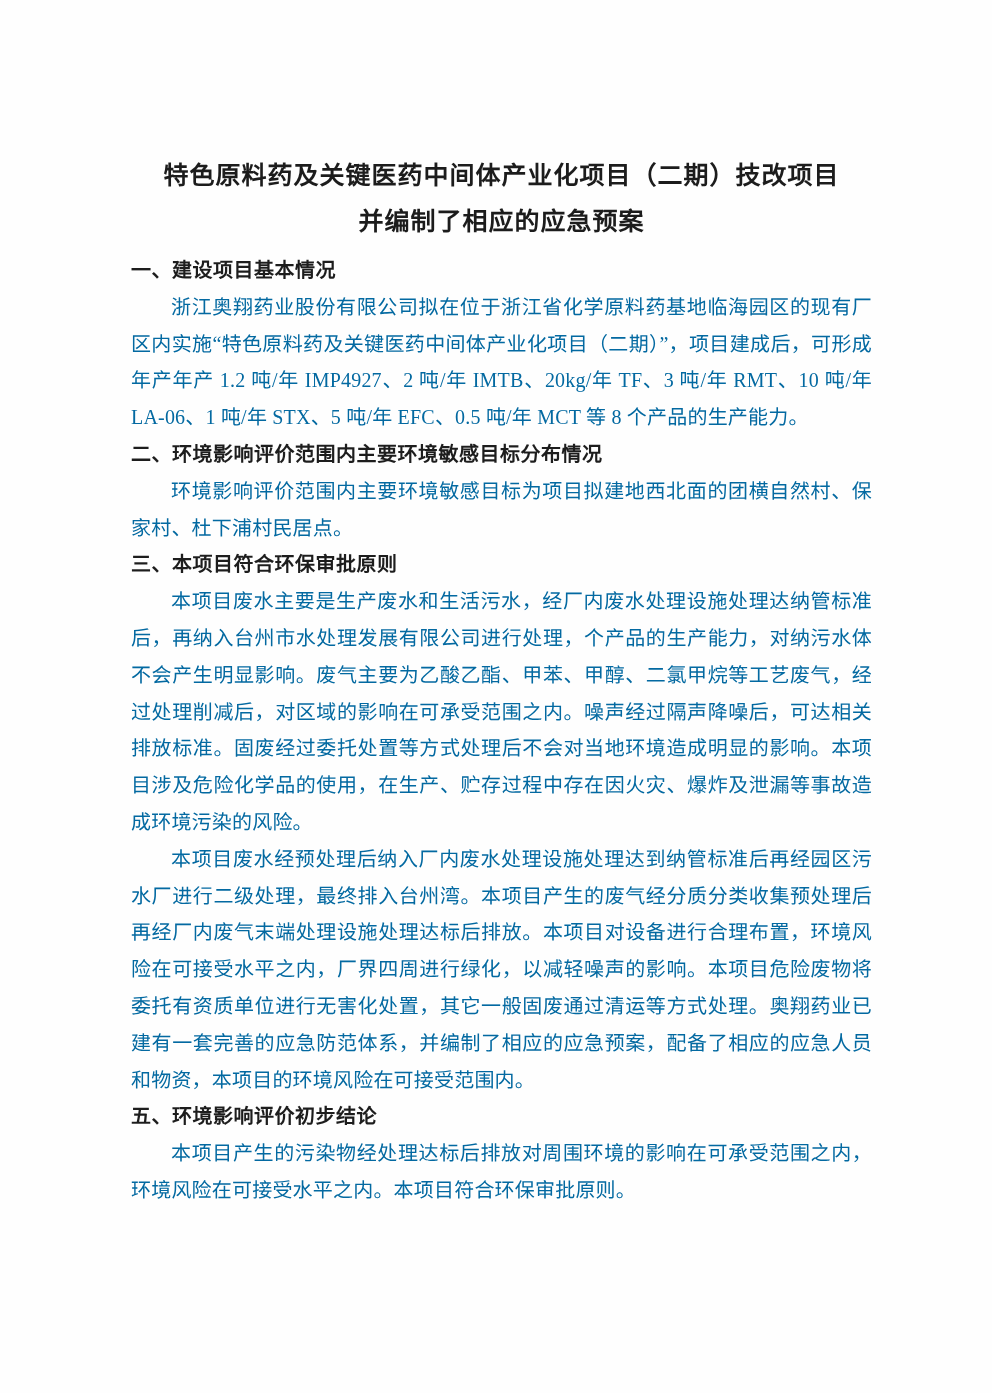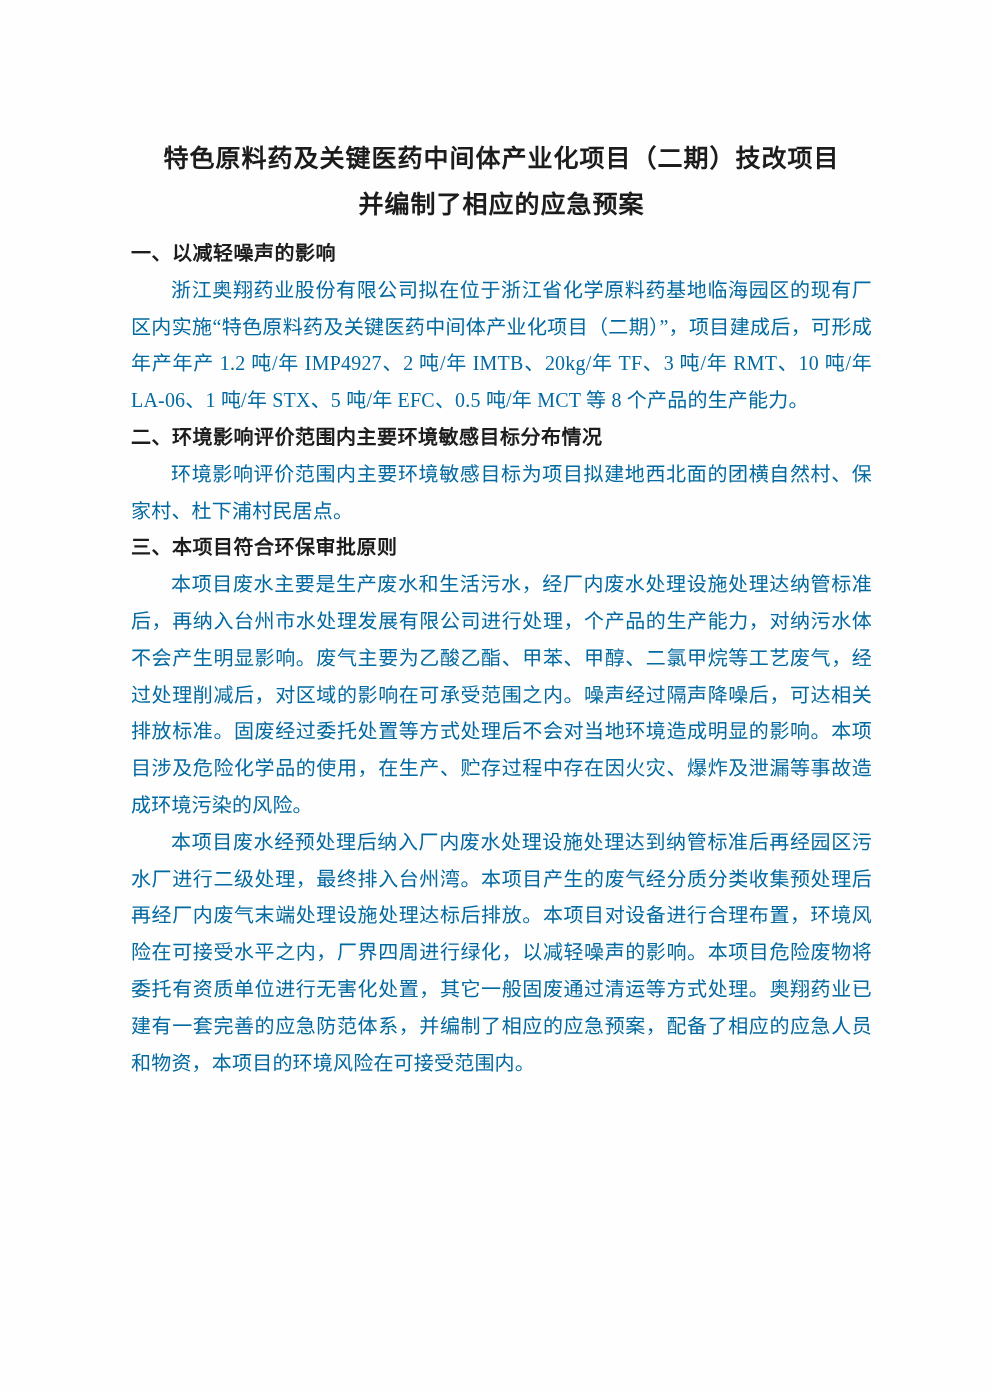--- a/index.html
+++ b/index.html
@@ -13,21 +13,21 @@
     height: 1393px;
     margin: 0 auto;
     background: #fefefe;
     overflow: hidden;
     box-sizing: border-box;
     color: #262626;
   }
   .content {
     position: absolute;
     left: 131px;
-    top: 135px;
+    top: 152px;
     width: 741px;
   }
   .doc-title {
     font-family: "Liberation Sans", "DejaVu Sans", sans-serif;
     font-size: 25px;
     font-weight: 700;
     color: #1c1c1c;
     text-align: center;
     line-height: 46px;
     letter-spacing: 1px;
@@ -62,33 +62,37 @@
 
 <div class="page">
   <div class="content">
 
     <div class="title-block">
       <div class="doc-title">特色原料药及关键医药中间体产业化项目（二期）技改项目</div>
       <div class="doc-title">并编制了相应的应急预案</div>
     </div>
 
     <div>
-      <h2 class="section-heading">一、以减轻噪声的影响</h2>
+      <h2 class="section-heading">一、建设项目基本情况</h2>
       <p class="section-body">浙江奥翔药业股份有限公司拟在位于浙江省化学原料药基地临海园区的现有厂区内实施“特色原料药及关键医药中间体产业化项目（二期）”，项目建成后，可形成年产年产 1.2 吨/年 IMP4927、2 吨/年 IMTB、20kg/年 TF、3 吨/年 RMT、10 吨/年 LA-06、1 吨/年 STX、5 吨/年 EFC、0.5 吨/年 MCT 等 8 个产品的生产能力。</p>
     </div>
 
     <div>
       <h2 class="section-heading">二、环境影响评价范围内主要环境敏感目标分布情况</h2>
       <p class="section-body">环境影响评价范围内主要环境敏感目标为项目拟建地西北面的团横自然村、保家村、杜下浦村民居点。</p>
     </div>
 
     <div>
       <h2 class="section-heading">三、本项目符合环保审批原则</h2>
       <p class="section-body">本项目废水主要是生产废水和生活污水，经厂内废水处理设施处理达纳管标准后，再纳入台州市水处理发展有限公司进行处理，个产品的生产能力，对纳污水体不会产生明显影响。废气主要为乙酸乙酯、甲苯、甲醇、二氯甲烷等工艺废气，经过处理削减后，对区域的影响在可承受范围之内。噪声经过隔声降噪后，可达相关排放标准。固废经过委托处置等方式处理后不会对当地环境造成明显的影响。本项目涉及危险化学品的使用，在生产、贮存过程中存在因火灾、爆炸及泄漏等事故造成环境污染的风险。</p>
     </div>
 
     <div>
       <p class="section-body">本项目废水经预处理后纳入厂内废水处理设施处理达到纳管标准后再经园区污水厂进行二级处理，最终排入台州湾。本项目产生的废气经分质分类收集预处理后再经厂内废气末端处理设施处理达标后排放。本项目对设备进行合理布置，环境风险在可接受水平之内，厂界四周进行绿化，以减轻噪声的影响。本项目危险废物将委托有资质单位进行无害化处置，其它一般固废通过清运等方式处理。奥翔药业已建有一套完善的应急防范体系，并编制了相应的应急预案，配备了相应的应急人员和物资，本项目的环境风险在可接受范围内。</p>
     </div>
 
+    <div>
+      <h2 class="section-heading">五、环境影响评价初步结论</h2>
+      <p class="section-body">本项目产生的污染物经处理达标后排放对周围环境的影响在可承受范围之内，环境风险在可接受水平之内。本项目符合环保审批原则。</p>
+    </div>
 
   </div>
 </div>
 
 </body></html>

